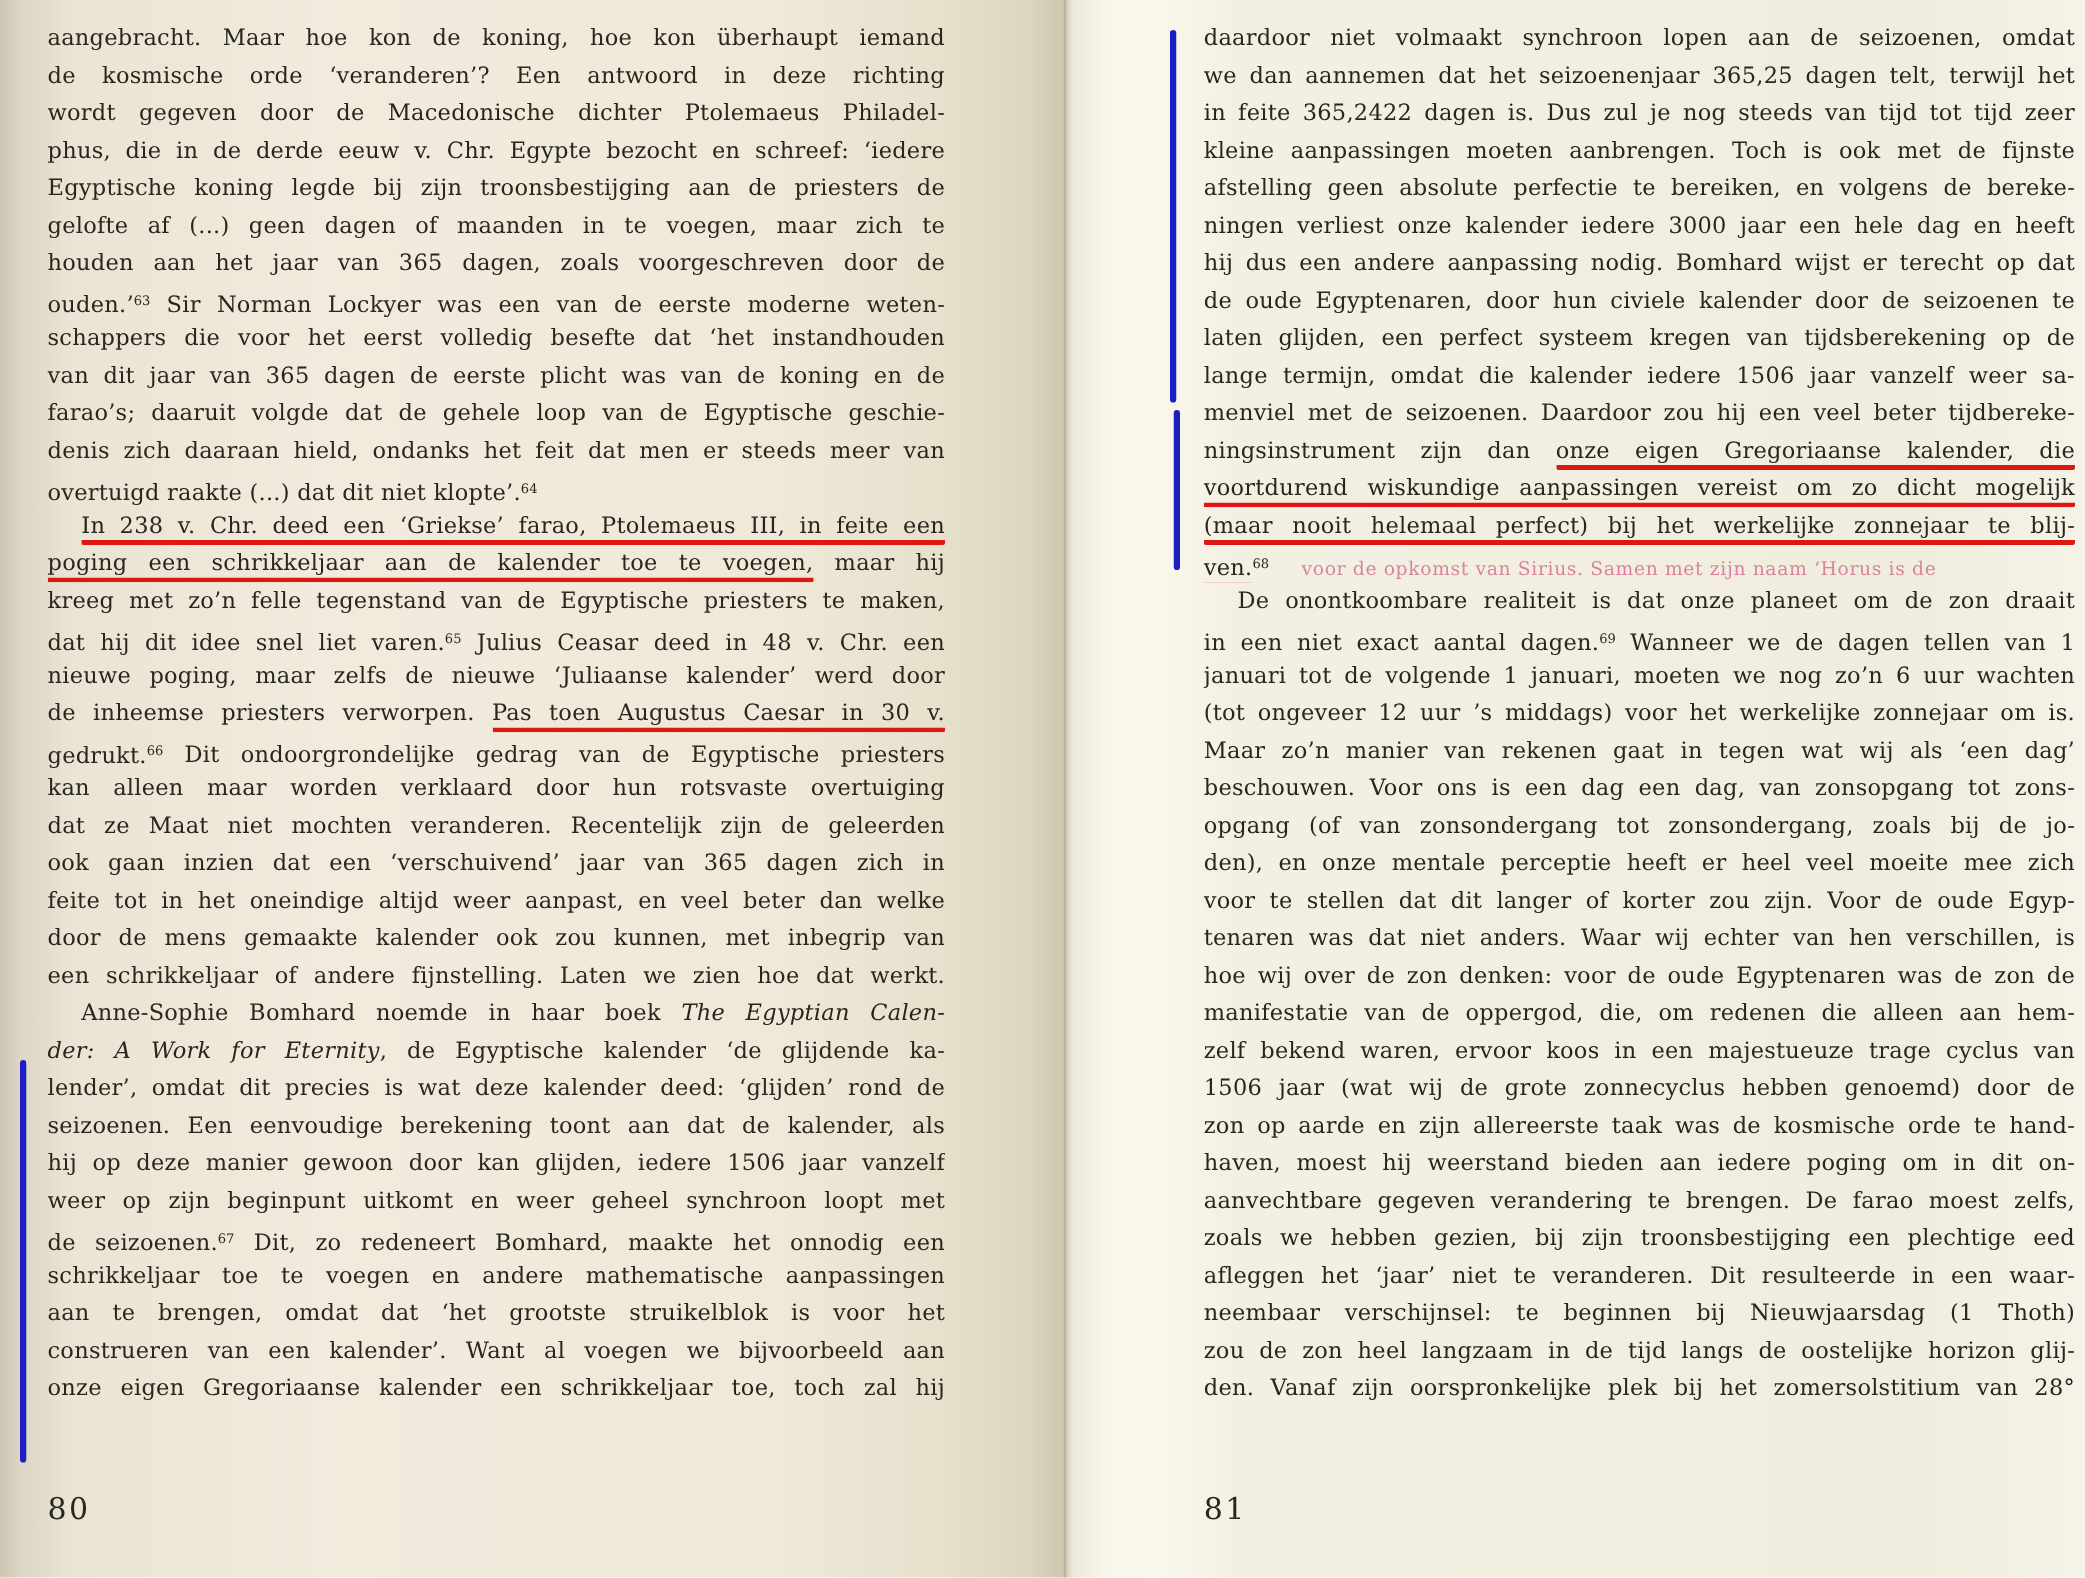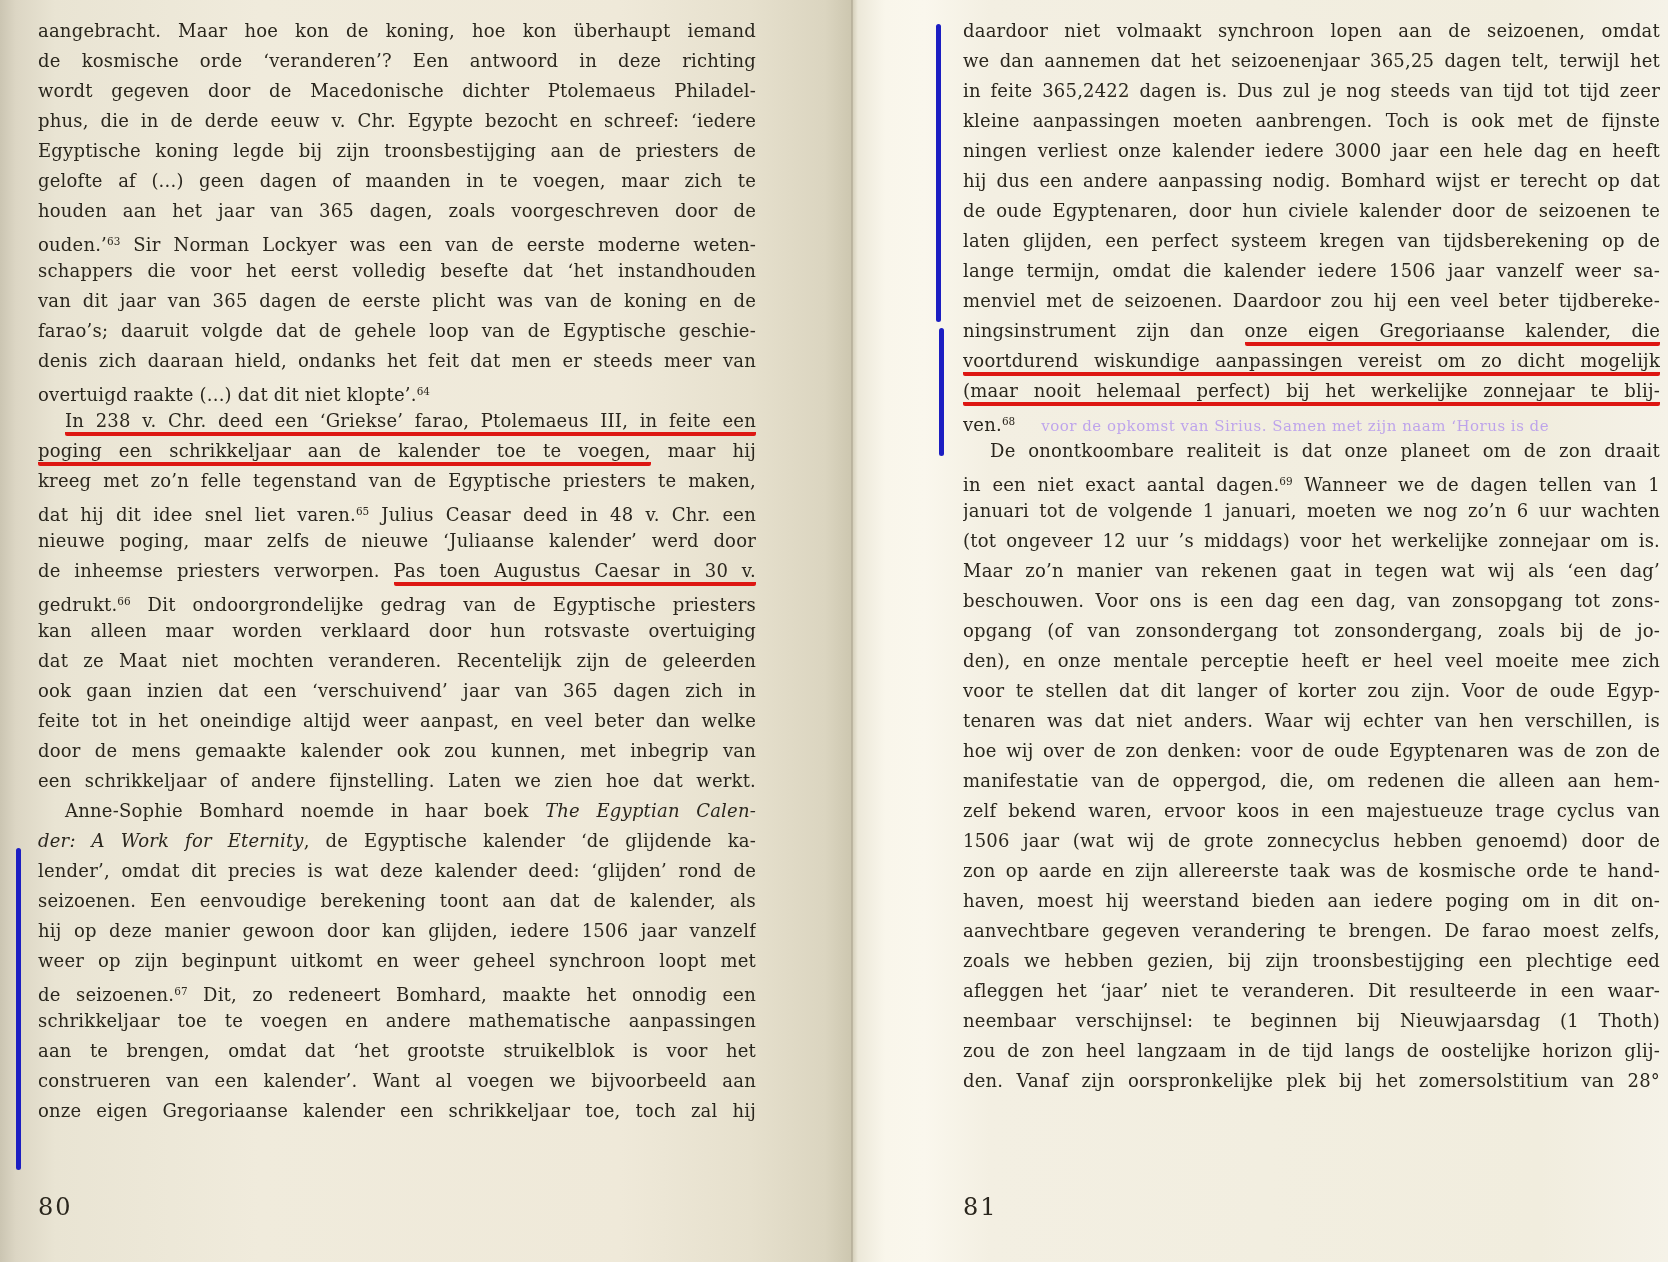--- a/index.html
+++ b/index.html
@@ -24,21 +24,21 @@
   .line{
     height:30px;line-height:30px;font-size:18px;letter-spacing:.2px;
     text-align:justify;text-align-last:justify;overflow:hidden;white-space:normal;
   }
   .line.nj{text-align:center;text-align-last:left;}
   .line.ind{text-indent:27px;}
   .sup{font-size:.58em;vertical-align:.55em;letter-spacing:0;}
   .it{font-style:italic;}
   .ur{border-bottom:4px solid var(--red);padding-bottom:1px;border-radius:2px;}
   .ub{border-bottom:4px solid var(--blue);padding-bottom:13px;border-radius:2px;}
-  .ghost{color:#8b5cf6;opacity:.5;font-size:15px;margin-left:26px;letter-spacing:.5px;}
+  .ghost{color:#be185d;opacity:.5;font-size:15px;margin-left:26px;letter-spacing:.5px;}
   .mstroke{
     position:absolute;width:5px;border-radius:3px;background:var(--blue);
   }
   .page-number{
     position:absolute;top:1192px;height:30px;line-height:30px;
     font-size:24px;letter-spacing:2px;text-align:left;color:var(--ink);
   }
   .pn-left{left:38px;width:718px;}
   .pn-right{left:963px;width:697px;}
   .crease{position:absolute;left:851px;top:0;width:2px;height:1262px;
@@ -90,20 +90,21 @@
       <div class="line"><span>onze eigen Gregoriaanse kalender een schrikkeljaar toe, toch zal hij</span></div>
     </div>
 </div>
 
 <div class="page page-right">
   <div class="lines">
       <div class="line"><span>daardoor niet volmaakt synchroon lopen aan de seizoenen, omdat</span></div>
       <div class="line"><span>we dan aannemen dat het seizoenenjaar 365,25 dagen telt, terwijl het</span></div>
       <div class="line"><span>in feite 365,2422 dagen is. Dus zul je nog steeds van tijd tot tijd zeer</span></div>
       <div class="line"><span>kleine aanpassingen moeten aanbrengen. Toch is ook met de fijnste</span></div>
+      <div class="line"><span>afstelling geen absolute perfectie te bereiken, en volgens de bereke-</span></div>
       <div class="line"><span>ningen verliest onze kalender iedere 3000 jaar een hele dag en heeft</span></div>
       <div class="line"><span>hij dus een andere aanpassing nodig. </span><span class="ub">Bomhard wijst er terecht op dat</span></div>
       <div class="line"><span class="ub">de oude Egyptenaren, door hun civiele kalender door de seizoenen te</span></div>
       <div class="line"><span class="ub">laten glijden, een perfect systeem kregen van tijdsberekening op de</span></div>
       <div class="line"><span class="ub">lange termijn</span><span>, omdat die kalender iedere 1506 jaar vanzelf weer sa-</span></div>
       <div class="line"><span>menviel met de seizoenen. Daardoor zou hij een veel beter tijdbereke-</span></div>
       <div class="line"><span>ningsinstrument zijn dan </span><span class="ur">onze eigen Gregoriaanse kalender, die</span></div>
       <div class="line"><span class="ur">voortdurend wiskundige aanpassingen vereist om zo dicht mogelijk</span></div>
       <div class="line"><span class="ur">(maar nooit helemaal perfect) bij het werkelijke zonnejaar te blij-</span></div>
       <div class="line nj"><span class="ur">ven.</span><span class="sup">68</span><span class="ghost">voor de opkomst van Sirius. Samen met zijn naam ‘Horus is de</span></div>

